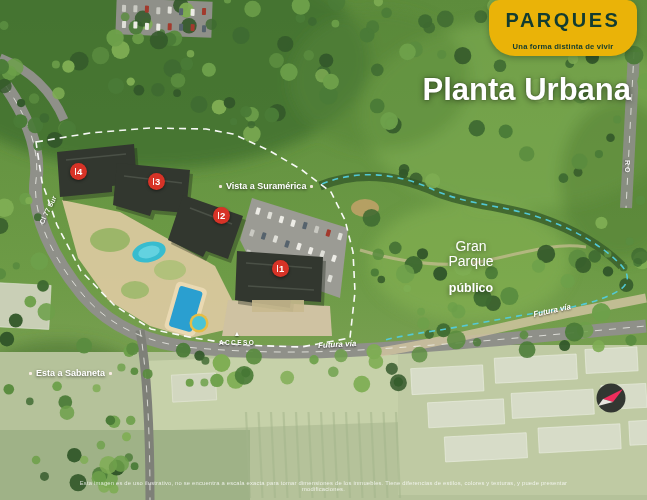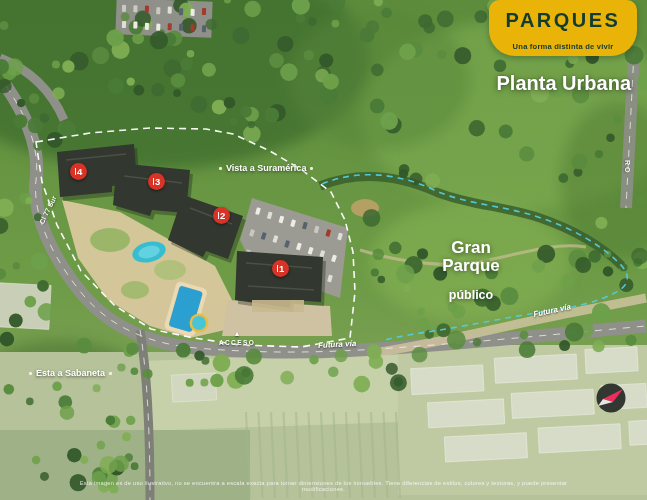--- a/index.html
+++ b/index.html
@@ -15,32 +15,32 @@
   
   .badge{
     left:489px;top:0;width:148px;height:56px;
     background:#eab308;border-radius:10px 10px 26px 26px;
     display:flex;flex-direction:column;align-items:center;justify-content:center;
     padding-top:4px;color:#123c31;box-shadow:0 2px 6px rgba(0,0,0,.25);
   }
   .badge .brand{font-size:20px;font-weight:700;letter-spacing:2.5px;line-height:1;}
   .badge .tagline{font-size:7.6px;font-weight:700;margin-top:12px;letter-spacing:.2px;}
 
-  .planta{right:16px;top:72px;font-size:20px;font-weight:700;
+  .planta{right:16px;top:72px;font-size:31px;font-weight:700;
     text-shadow:0 1px 6px rgba(0,0,0,.5), 0 0 2px rgba(0,0,0,.35);}
 
   .vista{display:flex;align-items:center;gap:4px;font-size:9px;font-weight:700;
     text-shadow:0 1px 3px rgba(0,0,0,.6);white-space:nowrap;}
   .vista .dot{width:3px;height:3px;background:rgba(255,240,235,.9);border-radius:1px;display:inline-block;}
-  .vista-sur{left:219px;top:163px;}
+  .vista-sur{left:219px;top:181px;}
   .vista-sab{left:29px;top:368px;}
 
   .granparque{left:424px;top:239px;width:94px;text-align:center;line-height:1.05;
     text-shadow:0 1px 5px rgba(0,0,0,.55);}
-  .granparque .big{font-size:17px;font-weight:700;display:block;}
+  .granparque .big{font-size:14px;font-weight:400;display:block;}
   .granparque .small{font-size:12.5px;font-weight:600;display:block;margin-top:14px;}
 
   .acceso{left:213px;top:330px;width:48px;display:flex;flex-direction:column;align-items:center;
     text-shadow:0 1px 2px rgba(0,0,0,.6);}
   .acceso .arrow{font-size:7px;line-height:1;opacity:.95;}
   .acceso .txt{font-size:6.5px;font-weight:700;letter-spacing:1.4px;margin-top:2px;}
 
   .futura{font-style:italic;font-weight:600;font-size:8px;text-shadow:0 1px 2px rgba(0,0,0,.6);
     white-space:nowrap;}
   .futura1{left:318px;top:340px;transform:rotate(-3deg);}

